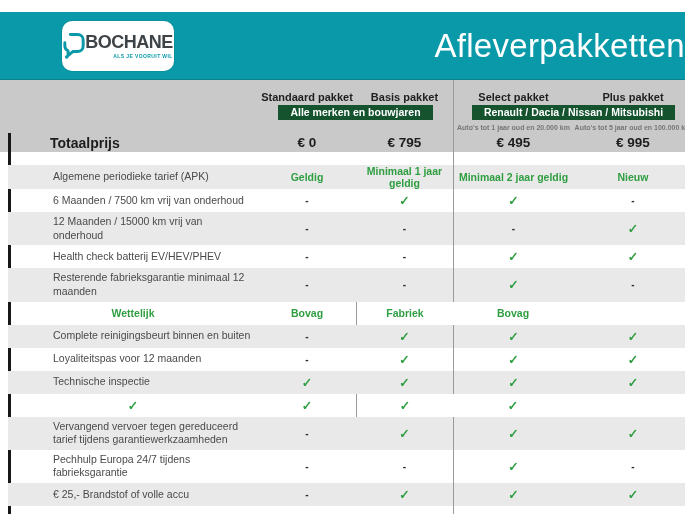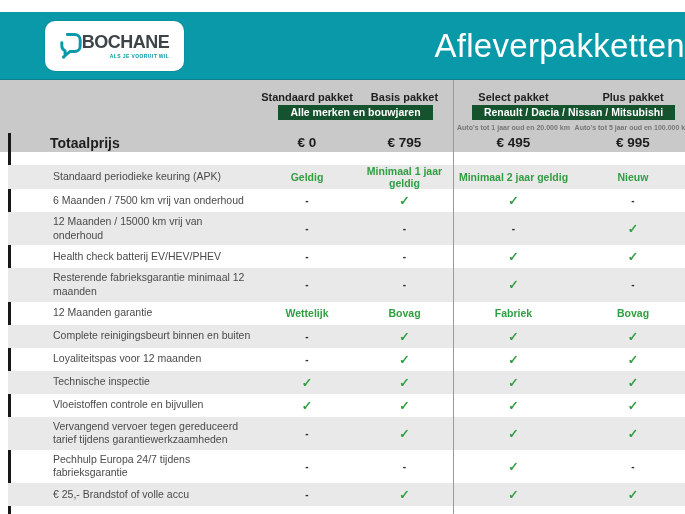--- a/index.html
+++ b/index.html
@@ -2,21 +2,21 @@
 <html><head>
 <meta charset="utf-8">
 <style>
   html,body{margin:0;padding:0;background:#fff;}
   .page{width:685px;height:514px;position:relative;overflow:hidden;background:#fff;
         font-family:"Liberation Sans",sans-serif;-webkit-font-smoothing:antialiased;}
   .top-strip{height:12px;background:#ffffff;}
   
   .header{height:68px;background:#0999a8;display:flex;align-items:center;
           border-bottom:1px solid #0a818d;box-sizing:border-box;}
-  .logo-card{width:139px;height:50px;background:#fff;border-radius:10px;margin-left:45px;
+  .logo-card{width:112px;height:50px;background:#fff;border-radius:10px;margin-left:62px;
              display:flex;align-items:center;justify-content:center;gap:0;flex:0 0 auto;
              box-shadow:0 0 0 1px rgba(0,0,0,0.05);}
   .logo-text{display:flex;flex-direction:column;align-items:flex-end;}
   .logo-name{font-size:18px;font-weight:bold;color:#3d4347;letter-spacing:-0.5px;line-height:1;}
   .logo-tagline{font-size:5px;font-weight:bold;color:#0999a8;letter-spacing:0.4px;margin-top:2px;}
   .page-title{flex:1;text-align:right;margin-left:55px;color:#ffffff;font-size:33px;
               font-weight:normal;letter-spacing:0.3px;}
   
   .cols{display:grid;grid-template-columns:250px 98px 97px 120px 120px;margin-left:8px;}
   .div-left{border-left:1px solid #9a9a9a;box-sizing:border-box;}
@@ -112,21 +112,21 @@
   <div class="cols spacer black-edge">
     <div></div>
       <div></div>
       <div></div>
     <div class="div-left"></div>
       <div></div>
   </div>
 
   <div>
       <div class="cols frow gray">
-        <div class="cell flabel">Standaard periodieke keuring (APK)</div>
+        <div class="cell flabel">Algemene periodieke tarief (APK)</div>
         <div class="cell val tval">Geldig</div>
         <div class="cell val tval">Minimaal 1 jaar geldig</div>
         <div class="cell val div-left tval">Minimaal 2 jaar geldig</div>
         <div class="cell val tval">Nieuw</div>
       </div>
       <div class="cols frow white black-edge">
         <div class="cell flabel">6 Maanden / 7500 km vrij van onderhoud</div>
         <div class="cell val dash">-</div>
         <div class="cell val check">✓</div>
         <div class="cell val div-left check">✓</div>
@@ -147,21 +147,20 @@
         <div class="cell val check">✓</div>
       </div>
       <div class="cols frow gray">
         <div class="cell flabel">Resterende fabrieksgarantie minimaal 12 maanden</div>
         <div class="cell val dash">-</div>
         <div class="cell val dash">-</div>
         <div class="cell val div-left check">✓</div>
         <div class="cell val dash">-</div>
       </div>
       <div class="cols frow white black-edge">
-        <div class="cell flabel">12 Maanden  garantie</div>
         <div class="cell val tval">Wettelijk</div>
         <div class="cell val tval">Bovag</div>
         <div class="cell val div-left tval">Fabriek</div>
         <div class="cell val tval">Bovag</div>
       </div>
       <div class="cols frow gray">
         <div class="cell flabel">Complete reinigingsbeurt binnen en buiten</div>
         <div class="cell val dash">-</div>
         <div class="cell val check">✓</div>
         <div class="cell val div-left check">✓</div>
@@ -175,21 +174,20 @@
         <div class="cell val check">✓</div>
       </div>
       <div class="cols frow gray">
         <div class="cell flabel">Technische inspectie</div>
         <div class="cell val check">✓</div>
         <div class="cell val check">✓</div>
         <div class="cell val div-left check">✓</div>
         <div class="cell val check">✓</div>
       </div>
       <div class="cols frow white black-edge">
-        <div class="cell flabel">Vloeistoffen controle en bijvullen</div>
         <div class="cell val check">✓</div>
         <div class="cell val check">✓</div>
         <div class="cell val div-left check">✓</div>
         <div class="cell val check">✓</div>
       </div>
       <div class="cols frow gray">
         <div class="cell flabel">Vervangend vervoer tegen gereduceerd tarief tijdens garantiewerkzaamheden</div>
         <div class="cell val dash">-</div>
         <div class="cell val check">✓</div>
         <div class="cell val div-left check">✓</div>

